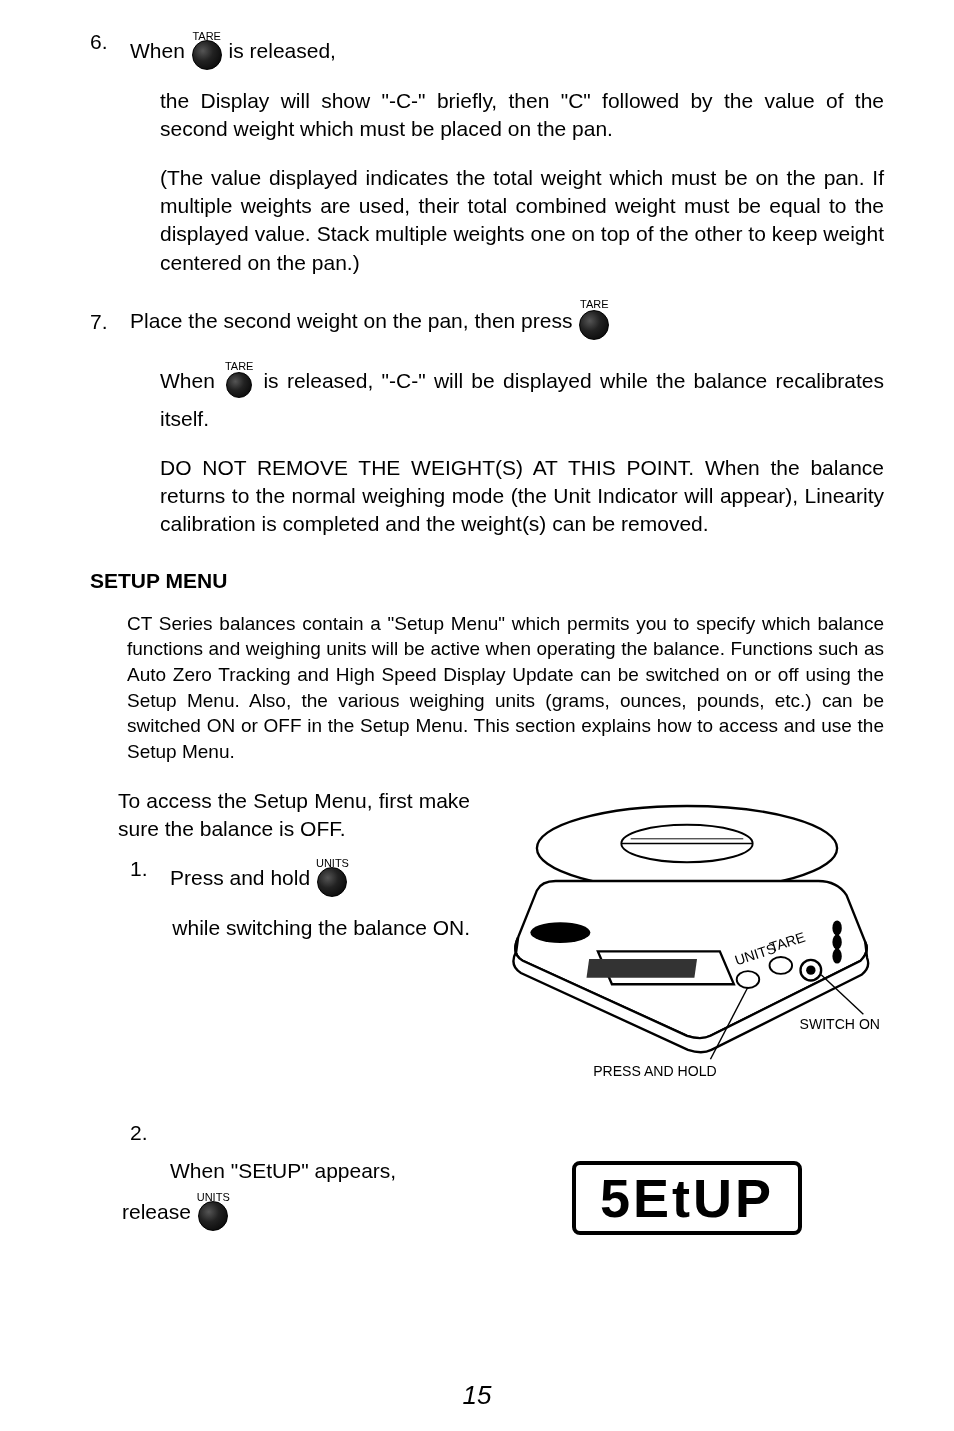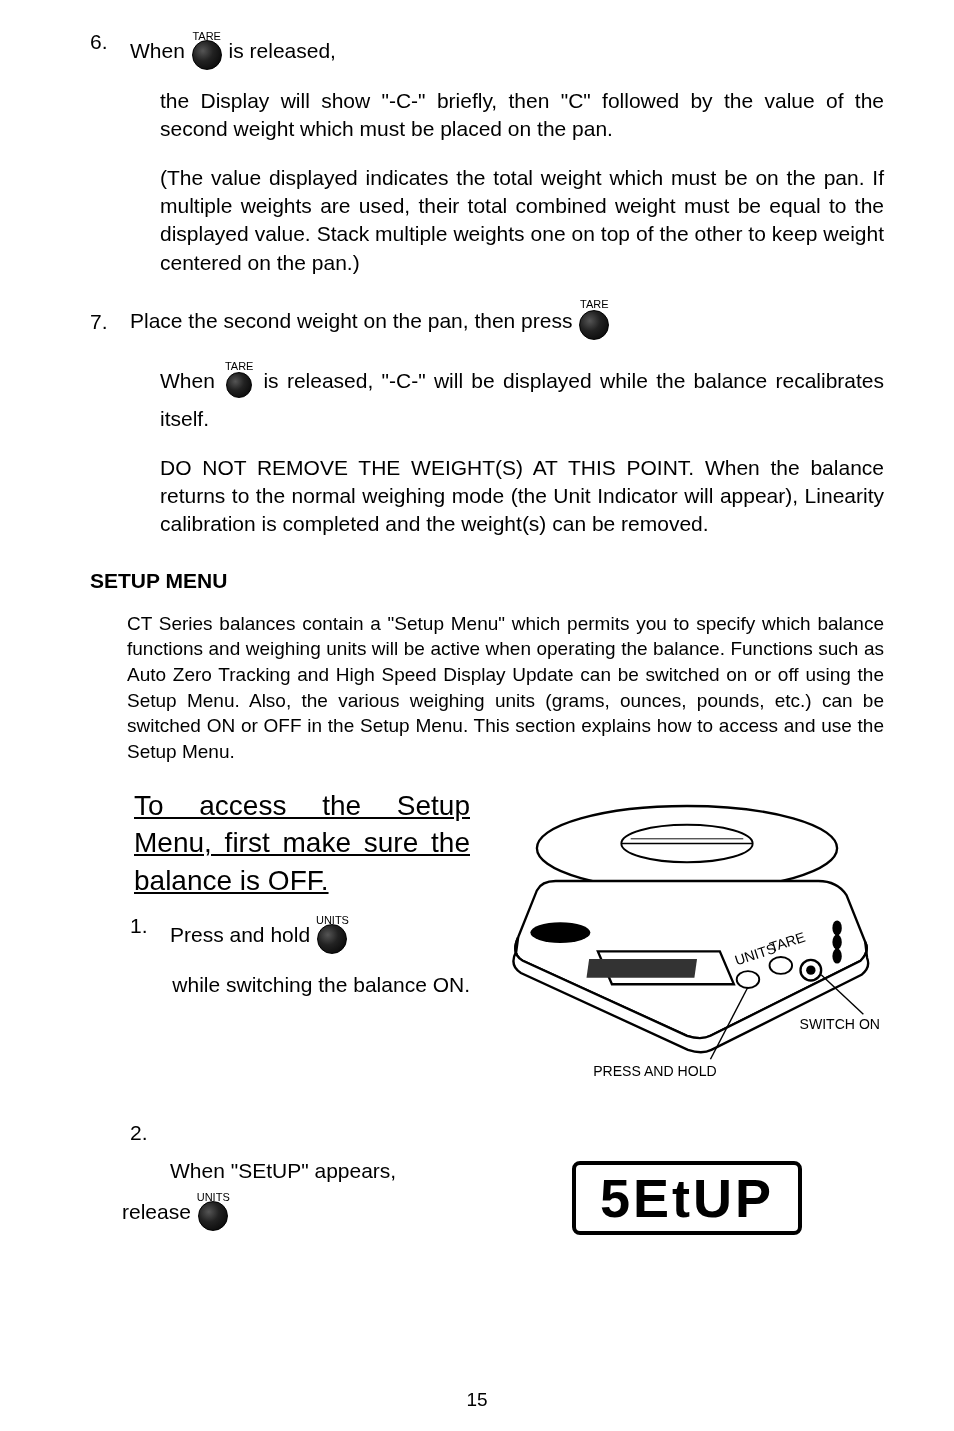--- a/index.html
+++ b/index.html
@@ -104,34 +104,34 @@
       letter-spacing: 3px;
       line-height: 1;
       vertical-align: middle;
     }
     .page-num {
       position: absolute;
       bottom: 20px;
       left: 0;
       width: 100%;
       text-align: center;
-      font-size: 19px;
+      font-size: 26px;
+      font-style: italic;
     }
     .inline-step {
       font-size: 21px;
       line-height: 1.35;
       text-align: justify;
     }
     .setup-left-para {
-      font-size: 28px;
-      line-height: 1.35;
-      text-align: justify;
-      margin-left: 44px;
+      font-size: 21px;
+      line-height: 1.35;
+      text-align: justify;
+      margin-left: 28px;
       margin-bottom: 14px;
-      text-decoration: underline;
     }
     .setup-step {
       display: flex;
       margin-left: 40px;
       font-size: 21px;
       margin-bottom: 10px;
     }
     .setup-step-num {
       width: 40px;
       flex-shrink: 0;

